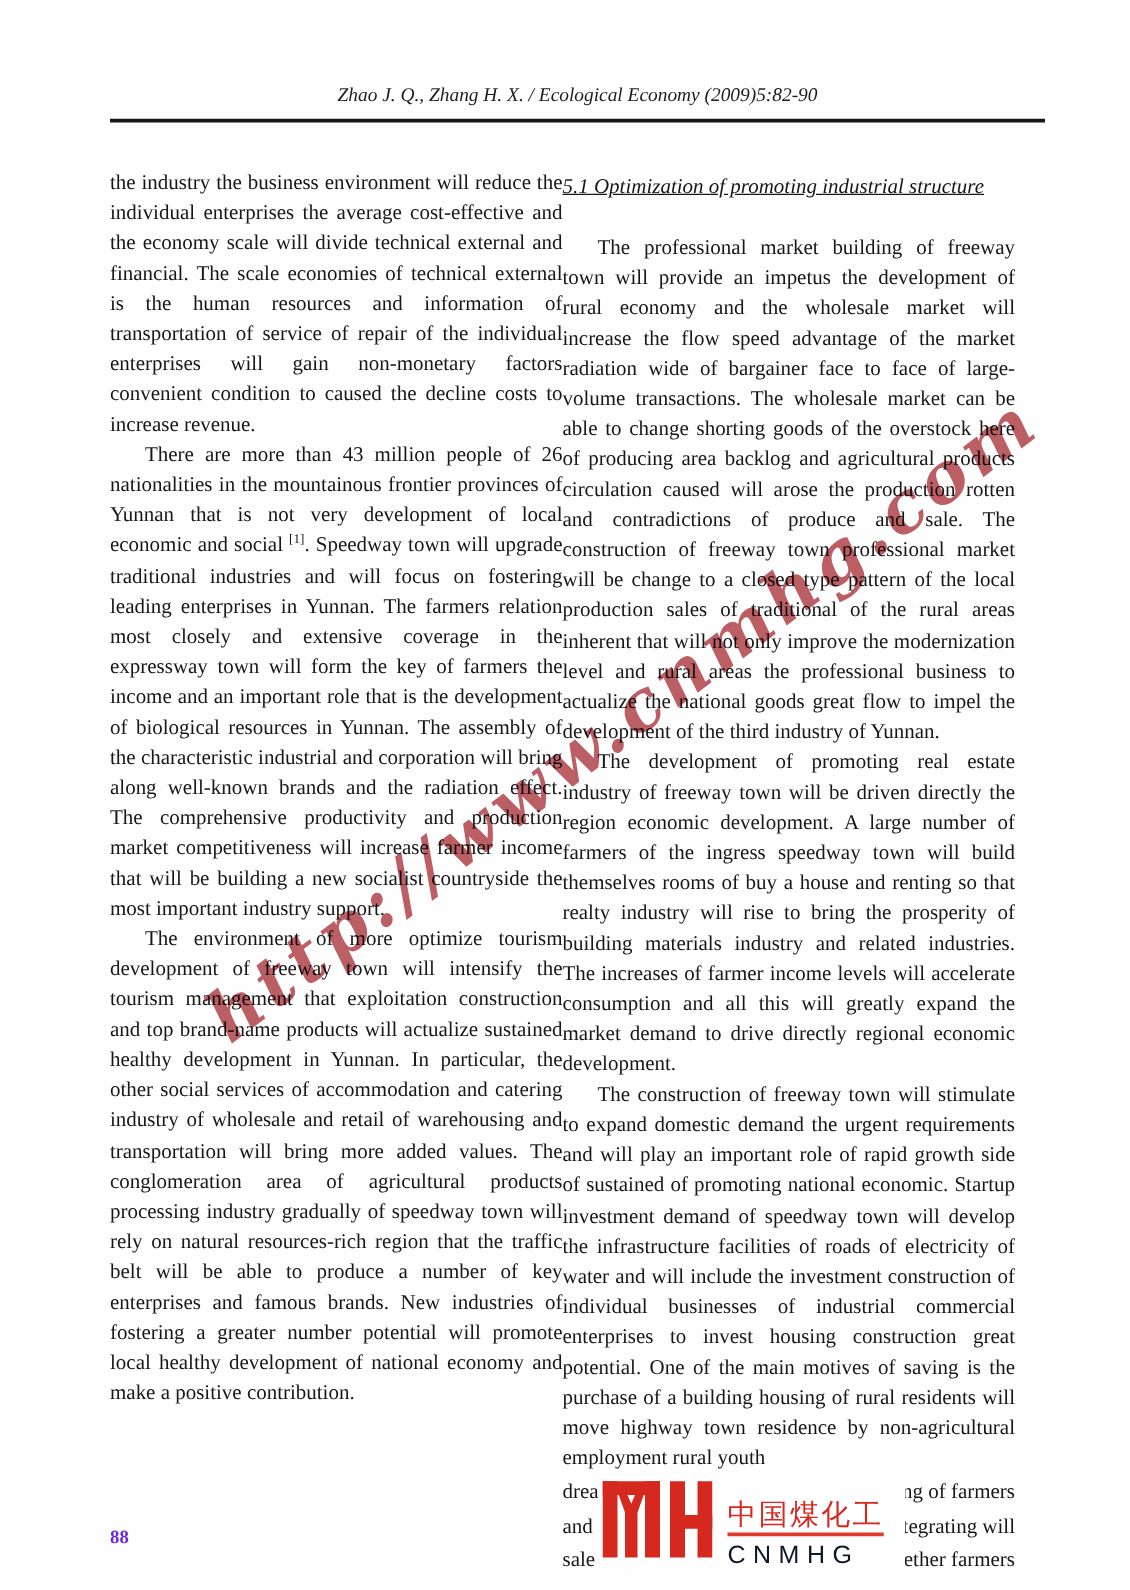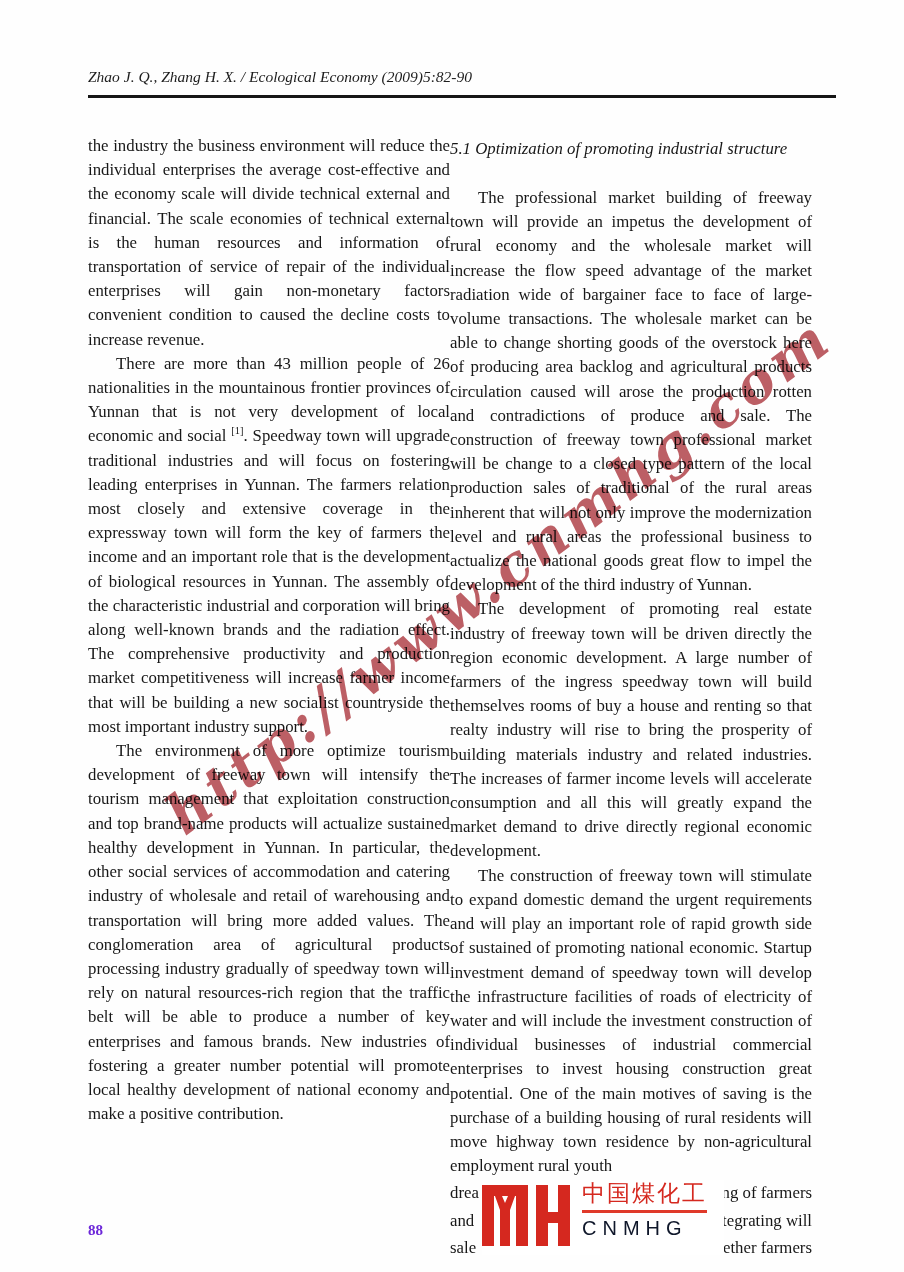--- a/index.html
+++ b/index.html
@@ -3,55 +3,56 @@
 <meta charset="utf-8">
 <style>
   html,body{margin:0;padding:0;background:#d9d9d9;}
   .page{
     position:relative;width:904px;height:1272px;margin:0 auto;
     background:#fefefe;overflow:hidden;color:#171717;
     font-family:"Liberation Serif",serif;
   }
   .header-line{
     position:absolute;top:68px;left:88px;width:748px;
-    text-align:left;font-style:italic;font-size:15.5px;color:#1d1d1d;
+    text-align:center;font-style:italic;font-size:15.5px;color:#1d1d1d;
   }
   .header-rule{
     position:absolute;top:95px;left:88px;width:748px;height:3px;background:#161616;
   }
   .columns{
     position:absolute;top:134px;left:88px;width:748px;
     display:flex;
   }
   .col{width:362px;font-size:16.8px;line-height:24.2px;text-align:justify;}
   .col p{margin:0;text-indent:28px;}
   .col p.no-indent{text-indent:0;}
   .sec-heading{
     font-weight:bold;text-align:left;line-height:25px;
     margin:10px 0 16px 0;
   }
   .subsec-heading{
     font-style:italic;text-align:left;line-height:25px;
     margin:2px 0 25px 0;
+    text-decoration:underline;
   }
   sup.ref{font-size:10.5px;vertical-align:super;line-height:0;}
   
   .fragments{position:relative;margin-top:1px;}
   .frag-line{display:flex;justify-content:space-between;height:27.5px;line-height:27.5px;}
   .frag-line span{white-space:nowrap;}
   
   .cnmhg-logo{
     position:absolute;left:32px;top:1px;width:242px;height:75px;
     background:#ffffff;display:flex;align-items:flex-start;z-index:2;
   }
   .logo-mark{flex:0 0 auto;margin-top:2px;}
   .logo-text{margin-left:12px;padding-top:2px;}
   .logo-cn{
-    font-family:Liberation Mono, monospace;
-    font-size:23px;line-height:27px;color:#d5281f;letter-spacing:2px;white-space:nowrap;
+    font-family:Liberation Sans, sans-serif;
+    font-size:23px;line-height:27px;color:#d5281f;letter-spacing:2px;white-space:nowrap;margin-top:16px;
   }
   .logo-underline{height:3px;background:#e03a2a;margin-top:1px;}
   .logo-latin{
     font-family:"Liberation Sans",sans-serif;
     font-size:20px;color:#0f172a;letter-spacing:6px;margin-top:3px;white-space:nowrap;
   }
   
   .watermark{
     position:absolute;left:172px;top:788px;height:64px;
     transform:rotate(-37deg);transform-origin:0 50%;

